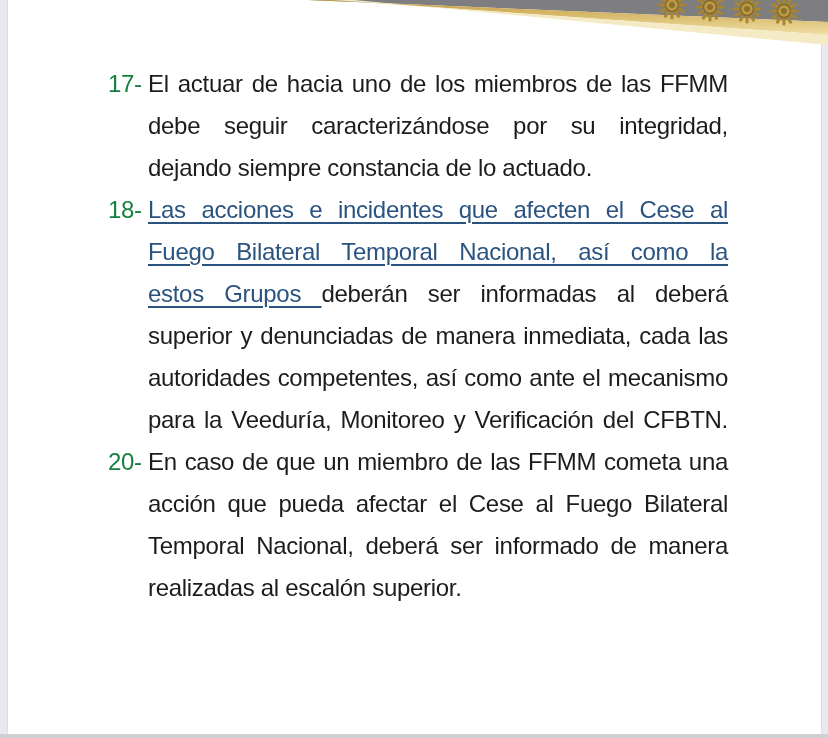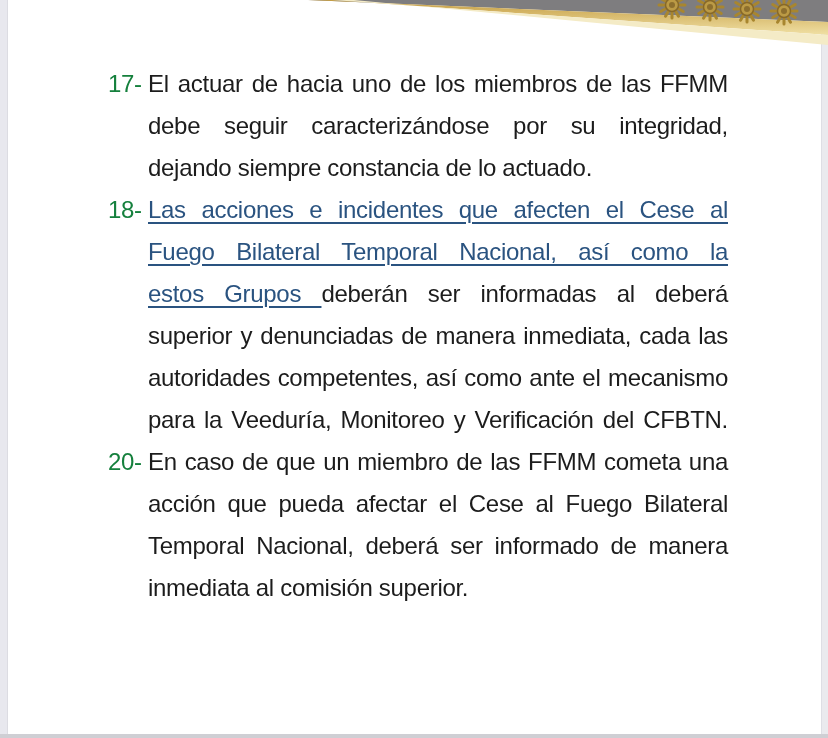--- a/index.html
+++ b/index.html
@@ -93,16 +93,16 @@
     <div class="line justify"><span class="emph">estos Grupos </span><span>deberán ser informadas al deberá</span></div>
     <div class="line justify"><span>superior y denunciadas de manera inmediata, cada las</span></div>
     <div class="line justify"><span>autoridades competentes, así como ante el mecanismo</span></div>
     <div class="line justify"><span>para la Veeduría, Monitoreo y Verificación del CFBTN.</span></div>
   </div>
 
   <div class="para">
     <div class="line justify"><span class="num">20-</span><span>En caso de que un miembro de las FFMM cometa una</span></div>
     <div class="line justify"><span>acción que pueda afectar el Cese al Fuego Bilateral</span></div>
     <div class="line justify"><span>Temporal Nacional, deberá ser informado de manera</span></div>
-    <div class="line last"><span>inmediata al comisión superior.</span></div>
+    <div class="line last"><span>realizadas al escalón superior.</span></div>
   </div>
 
 </div>
 
 </body></html>

